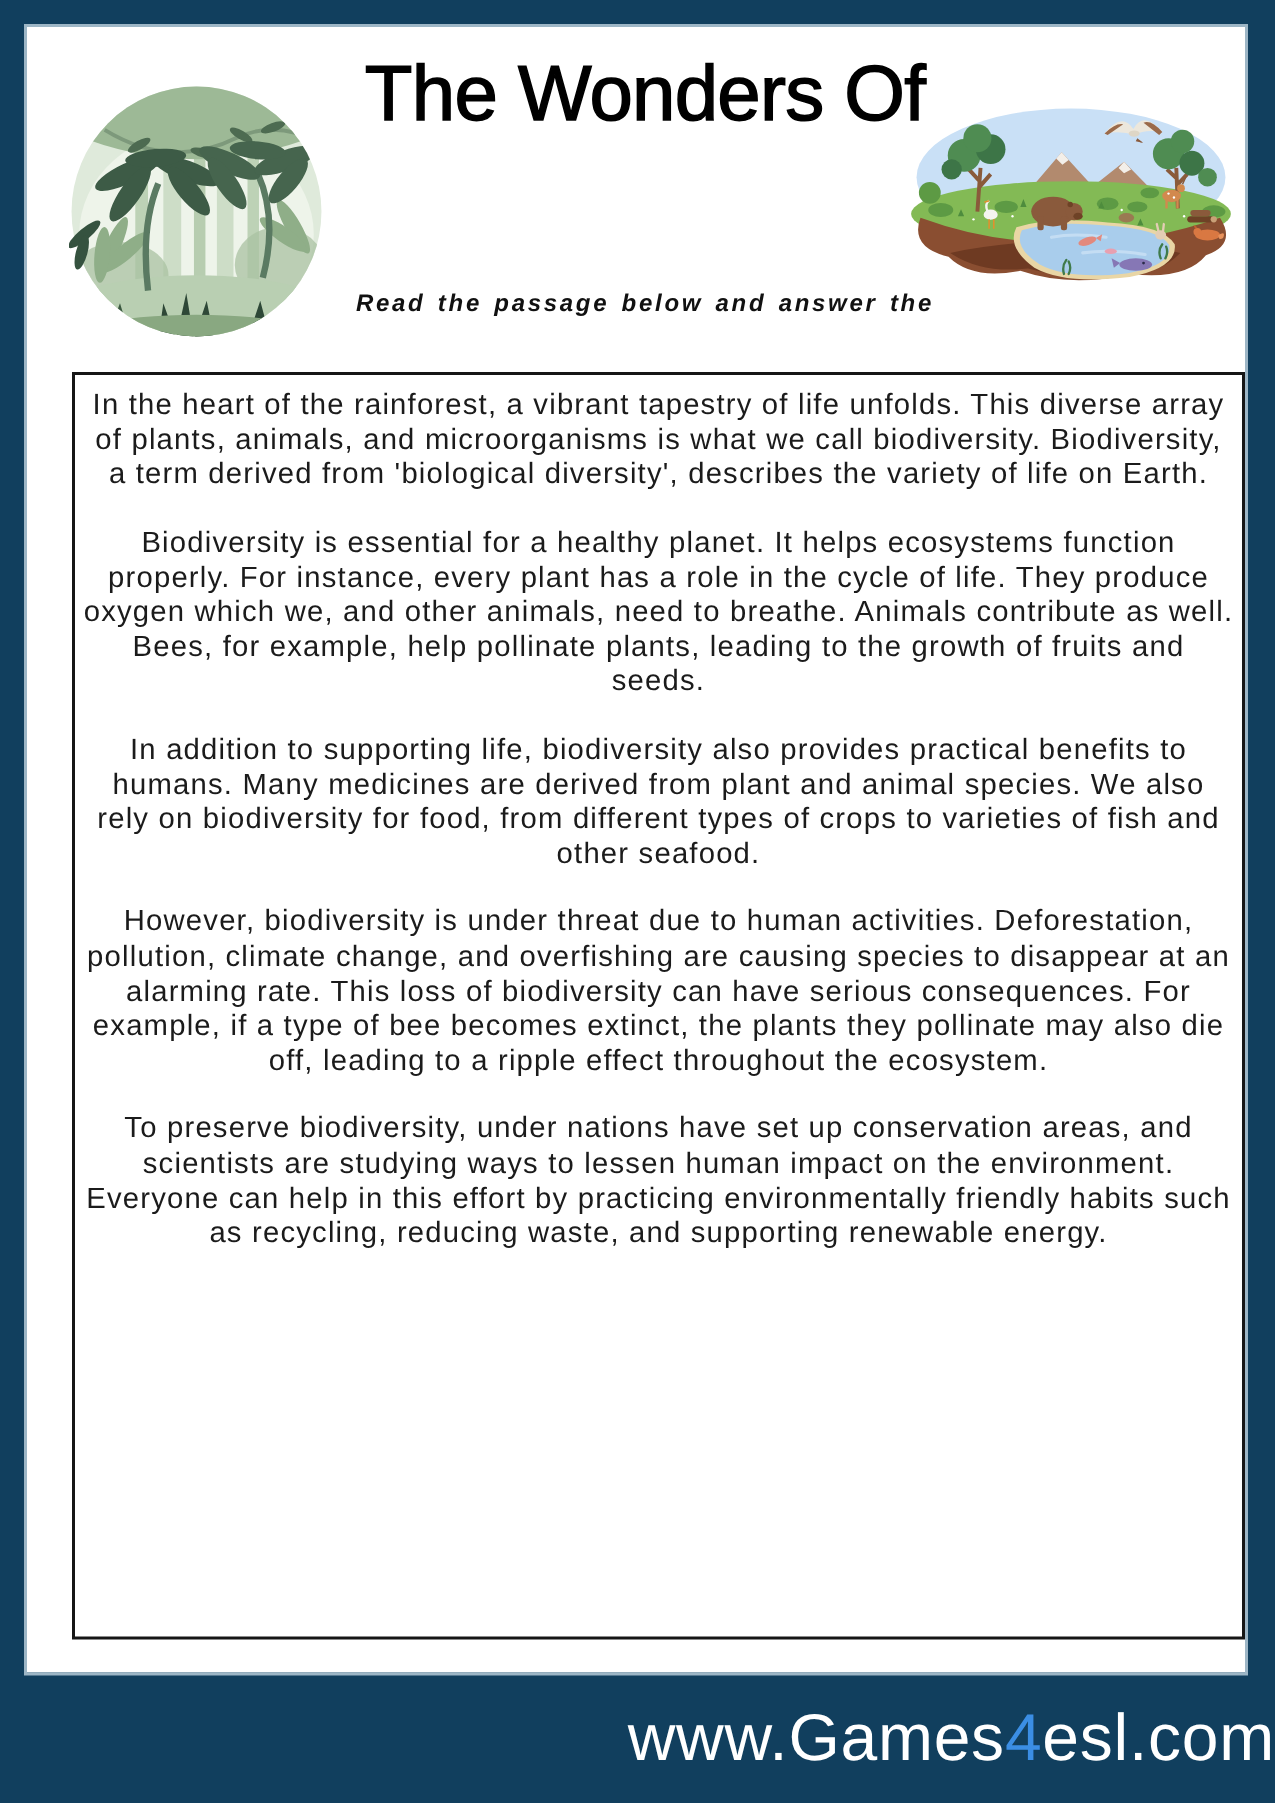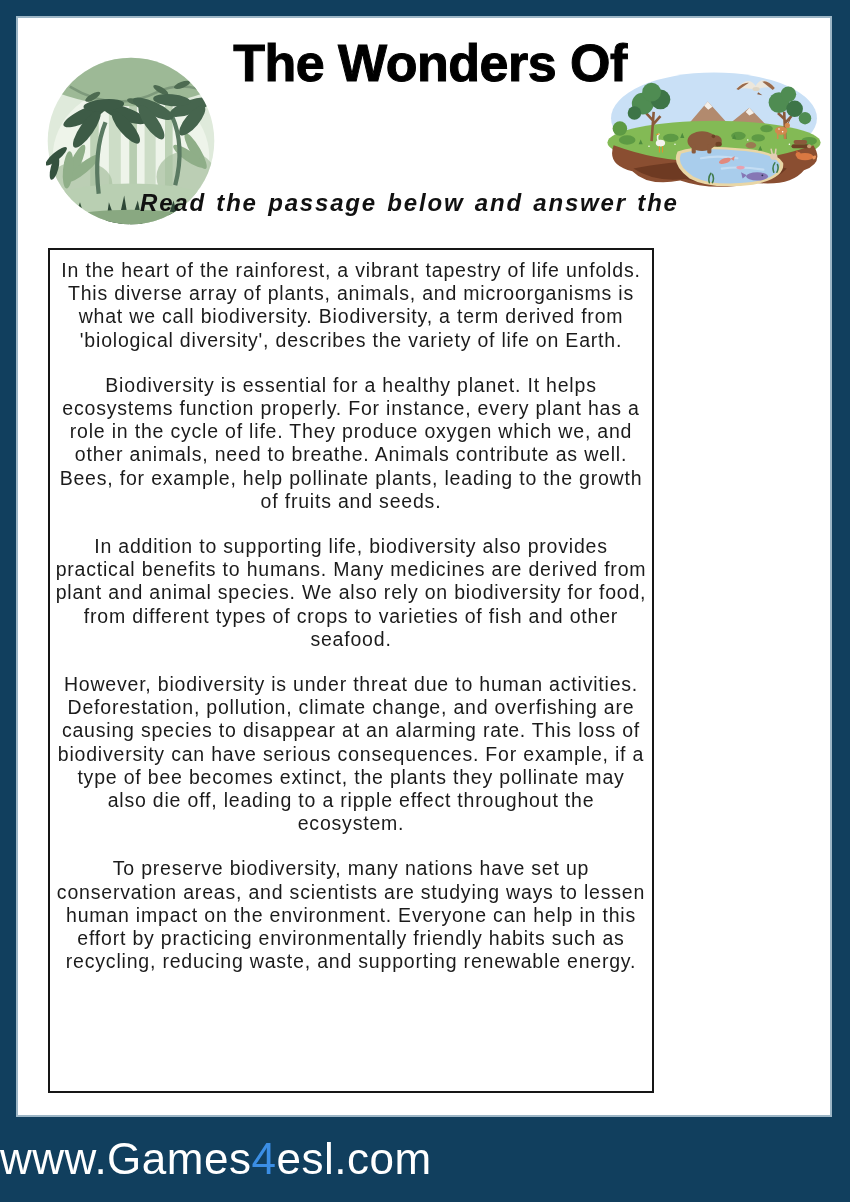--- a/index.html
+++ b/index.html
@@ -14,42 +14,42 @@
     position:absolute; left:18px; top:18px; width:812px; height:1097px;
     background:#ffffff;
     outline:2px solid #9db6c6;
   }
   .illustration { position:absolute; }
   .rainforest { left:46px; top:56px; width:170px; height:170px; }
   .ecosystem  { left:602px; top:62px; width:224px; height:130px; }
   .title {
     position:absolute; left:175px; top:30px; width:510px;
     text-align:center; color:#000;
-    font-weight:bold; font-size:52px; line-height:67px; letter-spacing:-0.5px;
+    font-weight:normal; font-size:52px; line-height:67px; letter-spacing:-0.5px;
     -webkit-text-stroke:1px #000;
   }
   .subtitle {
     position:absolute; left:140px; top:184px; width:580px;
-    text-align:left; color:#111;
+    text-align:center; color:#111;
     font-style:italic; font-weight:bold;
-    font-size:24px; line-height:38px; letter-spacing:1.8px; word-spacing:2px;
+    font-size:16px; line-height:38px; letter-spacing:1.8px; word-spacing:2px;
   }
   .passage-box {
-    position:absolute; left:48px; top:248px; width:606px; height:845px;
+    position:absolute; left:48px; top:248px; width:782px; height:845px;
     border:2px solid #161616; background:#fff;
     padding:9px 5px; overflow:hidden;
   }
   .passage-box p {
     text-align:center; color:#1b1b1b;
     font-size:19.5px; line-height:23.2px; letter-spacing:0.8px;
     margin-bottom:22px;
   }
   .footer-band {
     position:absolute; left:0; top:1115px; width:850px; height:87px;
-    display:flex; align-items:center; justify-content:flex-start;
+    display:flex; align-items:center; justify-content:flex-end;
   }
   .footer-text {
     color:#ffffff; font-size:44px; letter-spacing:0.5px; font-weight:400;
   }
   .footer-text .accent { color:#3B8EE4; }
 </style>
 </head>
 <body>
 
 <div class="page"></div>
@@ -220,20 +220,20 @@
 
 <div class="subtitle">
   <div>Read the passage below and answer the</div>
 </div>
 
 <div class="passage-box">
   <p>In the heart of the rainforest, a vibrant tapestry of life unfolds. This diverse array of plants, animals, and microorganisms is what we call biodiversity. Biodiversity, a term derived from 'biological diversity', describes the variety of life on Earth.</p>
   <p>Biodiversity is essential for a healthy planet. It helps ecosystems function properly. For instance, every plant has a role in the cycle of life. They produce oxygen which we, and other animals, need to breathe. Animals contribute as well. Bees, for example, help pollinate plants, leading to the growth of fruits and seeds.</p>
   <p>In addition to supporting life, biodiversity also provides practical benefits to humans. Many medicines are derived from plant and animal species. We also rely on biodiversity for food, from different types of crops to varieties of fish and other seafood.</p>
   <p>However, biodiversity is under threat due to human activities. Deforestation, pollution, climate change, and overfishing are causing species to disappear at an alarming rate. This loss of biodiversity can have serious consequences. For example, if a type of bee becomes extinct, the plants they pollinate may also die off, leading to a ripple effect throughout the ecosystem.</p>
-  <p>To preserve biodiversity, many nations have set up conservation areas, and scientists are studying ways to lessen human impact on the environment. Everyone can help in this effort by practicing environmentally friendly habits such as recycling, reducing waste, and supporting renewable energy.</p>
+  <p>To preserve biodiversity, under nations have set up conservation areas, and scientists are studying ways to lessen human impact on the environment. Everyone can help in this effort by practicing environmentally friendly habits such as recycling, reducing waste, and supporting renewable energy.</p>
 </div>
 
 <div class="footer-band">
   <div class="footer-text">
     <span>www.Games</span><span class="accent">4</span><span>esl.com</span>
   </div>
 </div>
 
 </body></html>

